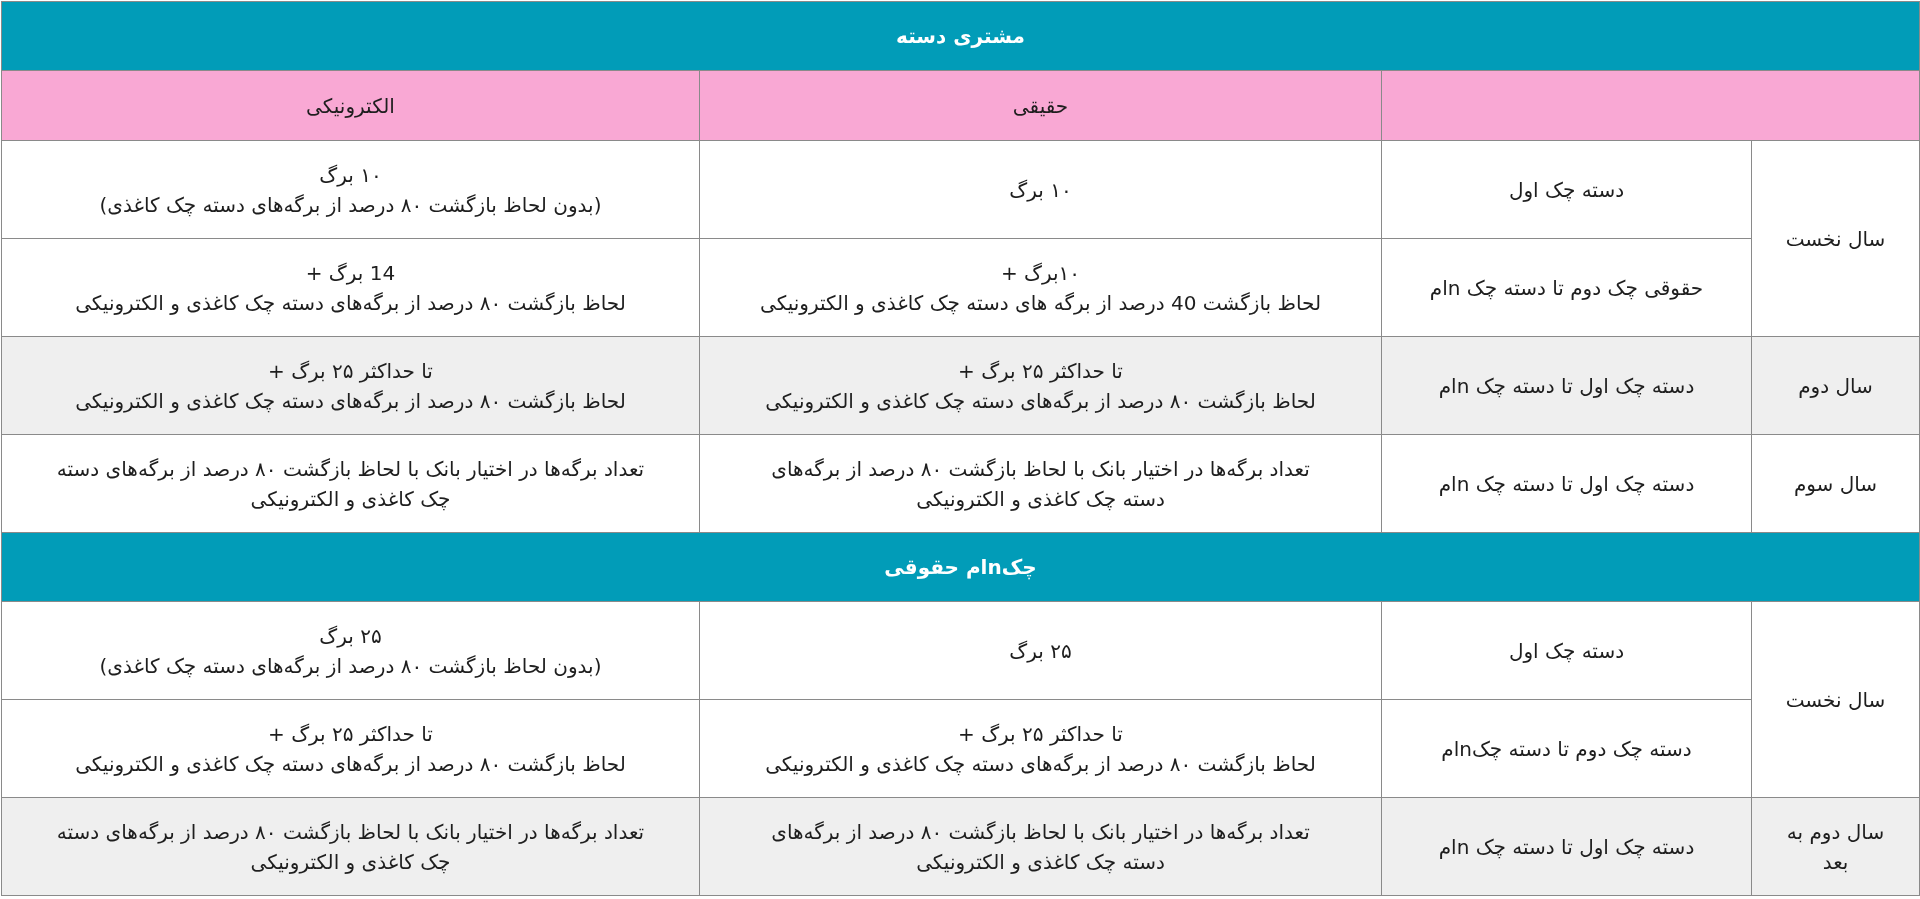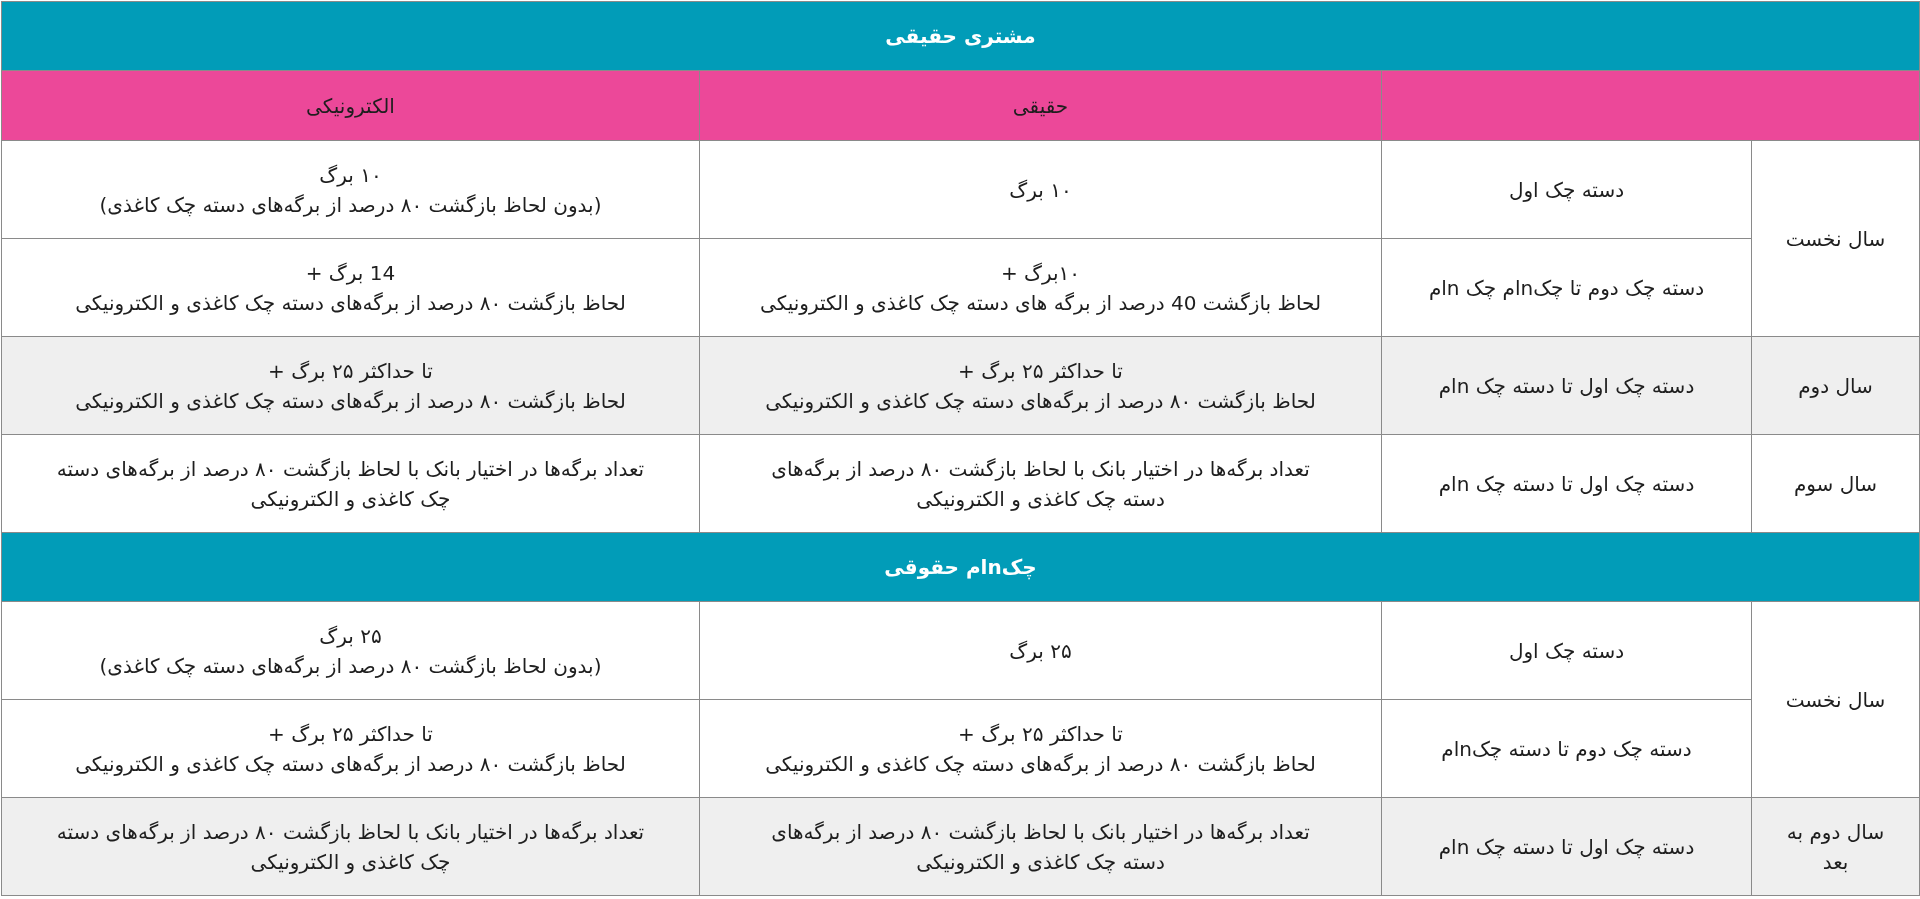--- a/index.html
+++ b/index.html
@@ -36,21 +36,21 @@
       color: #ffffff;
       font-weight: bold;
       font-size: 21px;
       height: 69px;
       border-left-color: #1d6f7d;
       border-right-color: #1d6f7d;
       border-bottom: 2px solid #2a7a86;
       border-top: 2px solid #2a7a86;
     }
     td.subhead {
-      background: #ec4899;
+      background: #f9a8d4;
       height: 70px;
       font-size: 20px;
     }
     tr.r td { height: 98px; background: #ffffff; }
     tr.r.shade td { background: #efefef; }
     td.year { font-size: 21px; }
     col.c-year { width: 168px; }
     col.c-book { width: 370px; }
     col.c-paper { width: 682px; }
     col.c-elec { width: 698px; }
@@ -62,37 +62,37 @@
   <table class="grid">
     <colgroup>
       <col class="c-year">
       <col class="c-book">
       <col class="c-paper">
       <col class="c-elec">
     </colgroup>
     <tbody>
 
       <tr>
-        <td class="band" colspan="4">مشتری حقیقی</td>
+        <td class="band" colspan="4">مشتری دسته</td>
       </tr>
       <tr>
         <td class="subhead" colspan="2"></td>
         <td class="subhead">حقیقی</td>
         <td class="subhead">الکترونیکی</td>
       </tr>
 
       <tr class="r">
         <td class="year" rowspan="2">سال نخست</td>
         <td>دسته چک اول</td>
         <td>۱۰ برگ</td>
         <td>۱۰ برگ
 (بدون لحاظ بازگشت ۸۰ درصد از برگه‌های دسته چک کاغذی)</td>
       </tr>
       <tr class="r">
-        <td>دسته چک دوم تا چکnام چک nام</td>
+        <td>حقوقی چک دوم تا دسته چک nام</td>
         <td>۱۰برگ +
 لحاظ بازگشت 40 درصد از برگه های دسته چک کاغذی و الکترونیکی</td>
         <td>14 برگ +
 لحاظ بازگشت ۸۰ درصد از برگه‌های دسته چک کاغذی و الکترونیکی</td>
       </tr>
       <tr class="r shade">
         <td class="year">سال دوم</td>
         <td>دسته چک اول تا دسته چک nام</td>
         <td>تا حداکثر ۲۵ برگ +
 لحاظ بازگشت ۸۰ درصد از برگه‌های دسته چک کاغذی و الکترونیکی</td>

